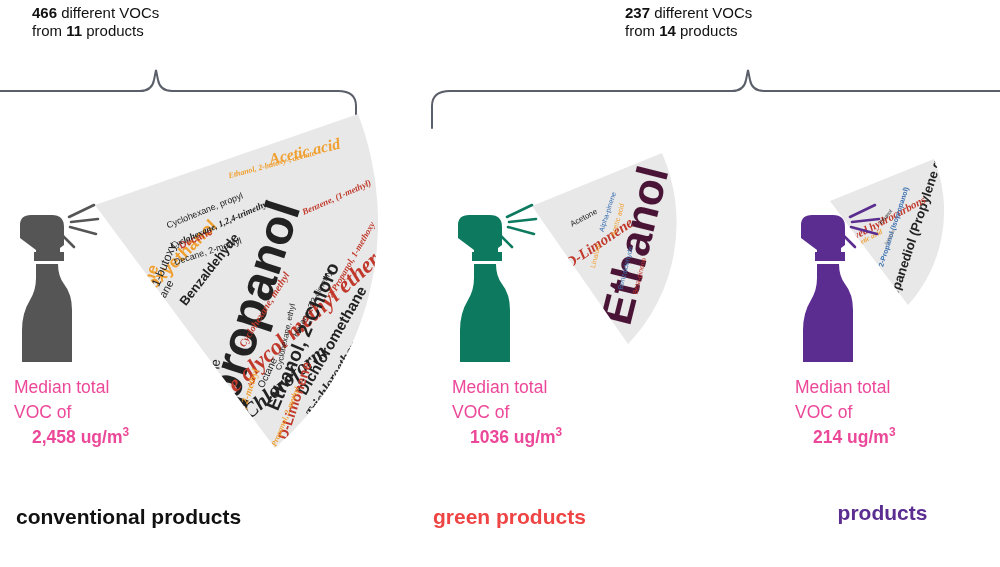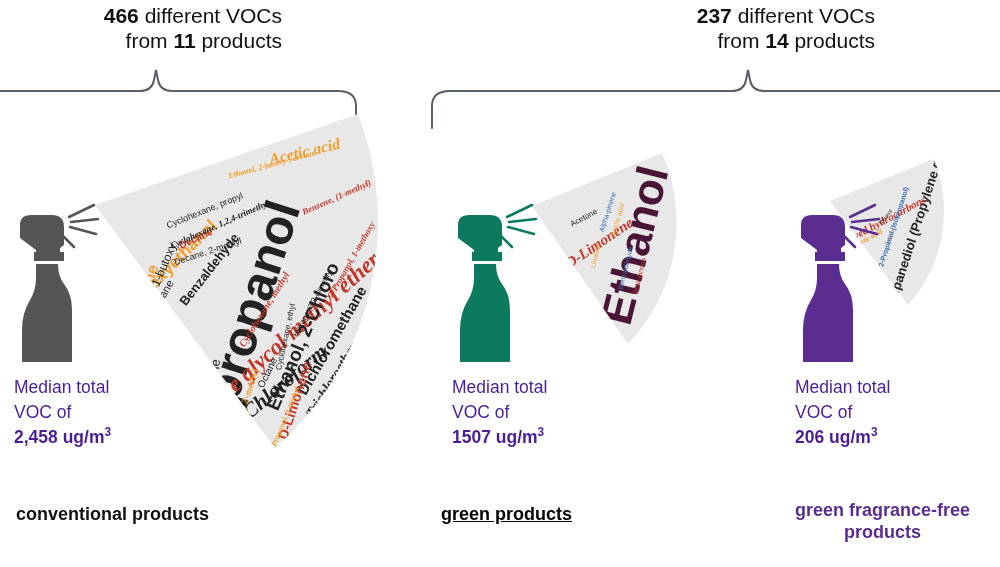--- a/index.html
+++ b/index.html
@@ -6,22 +6,22 @@
   html,body{margin:0;padding:0;background:#ffffff;}
   body{
     width:1000px;height:567px;position:relative;overflow:hidden;
     font-family:"Liberation Sans","DejaVu Sans",sans-serif;
     color:#1a1a1a;
   }
   .stage{position:absolute;inset:0;}
 
   
   .heading{
-    position:absolute;text-align:right;line-height:1.18;
-    font-size:21px;color:#111111;white-space:nowrap;
+    position:absolute;text-align:left;line-height:1.18;
+    font-size:15px;color:#111111;white-space:nowrap;
   }
   .heading b{font-weight:bold;}
   .heading .ln{display:block;}
 
   
   .brace-layer{position:absolute;left:0;top:0;width:1000px;height:140px;}
 
   
   .panel{position:absolute;}
 
@@ -31,29 +31,29 @@
   
   .fan{position:absolute;}
   .cloudword{
     font-family:"Liberation Sans","DejaVu Sans",sans-serif;
     dominant-baseline:middle;
   }
   .cw-serif{font-family:"Liberation Serif","DejaVu Serif",serif;font-style:italic;font-weight:bold;}
 
   
   .median{
-    position:absolute;font-size:17.5px;line-height:1.42;color:#4c1d95;
+    position:absolute;font-size:17.5px;line-height:1.42;color:#ec4899;
     white-space:nowrap;
   }
-  .median .strong{font-weight:bold;}
+  .median .strong{font-weight:bold;margin-left:18px;}
   .median sup{font-size:0.68em;vertical-align:super;line-height:0;}
 
   
   .catlabel{
-    position:absolute;font-size:18px;font-weight:bold;line-height:1.22;
+    position:absolute;font-size:21px;font-weight:bold;line-height:1.22;
     white-space:nowrap;
   }
   .catlabel.center{text-align:center;}
 </style>
 </head>
 <body>
 
 <div class="stage">
 
   <div class="heading" style="left:32px;top:4px;width:250px;">
@@ -174,24 +174,24 @@
         <line x1="48" y1="37" x2="60" y2="49"></line>
       </g>
       <path fill="#0d7a5f" d="M 6,27 L 6,40 L 22,52 L 22,60 L 46,60 L 46,50 L 50,47 L 50,29 Q 50,17 38,17 L 17,17 Q 6,17 6,27 Z"></path>
       <rect x="20" y="54" width="30" height="9" fill="#0d7a5f"></rect>
       <path fill="#0d7a5f" d="M 22,66 L 22,80 Q 22,92 16,102 Q 8,115 8,132 L 8,164 L 58,164 L 58,112 Q 58,96 50,86 Q 44,78 44,66 Z"></path>
     </svg>
 
     <div class="median" style="left:22px;top:375px;">
       <div>Median total</div>
       <div>VOC of</div>
-      <div class="strong"><span>1507 ug/m</span><sup>3</sup></div>
-    </div>
-
-    <div class="catlabel" style="left:11px;top:504px;color:#000000;text-decoration:underline;">
+      <div class="strong"><span>1036 ug/m</span><sup>3</sup></div>
+    </div>
+
+    <div class="catlabel" style="left:3px;top:504px;color:#ef4444;">
       <span>green products</span>
     </div>
   </div>
 
   <div class="panel" style="left:770px;top:0;width:230px;height:567px;">
 
     <svg class="fan" style="left:58px;top:155px;" width="150" height="150" viewBox="0 0 150 150">
       <defs>
         <clipPath id="fanClip3">
           <path d="M 2,46 L 106,4 A 140,140 0 0 1 80,150 Z"></path>
@@ -216,22 +216,21 @@
         <line x1="48" y1="37" x2="60" y2="49"></line>
       </g>
       <path fill="#5b2d90" d="M 6,27 L 6,40 L 22,52 L 22,60 L 46,60 L 46,50 L 50,47 L 50,29 Q 50,17 38,17 L 17,17 Q 6,17 6,27 Z"></path>
       <rect x="20" y="54" width="30" height="9" fill="#5b2d90"></rect>
       <path fill="#5b2d90" d="M 22,66 L 22,80 Q 22,92 16,102 Q 8,115 8,132 L 8,164 L 58,164 L 58,112 Q 58,96 50,86 Q 44,78 44,66 Z"></path>
     </svg>
 
     <div class="median" style="left:25px;top:375px;">
       <div>Median total</div>
       <div>VOC of</div>
-      <div class="strong"><span>206 ug/m</span><sup>3</sup></div>
+      <div class="strong"><span>214 ug/m</span><sup>3</sup></div>
     </div>
 
     <div class="catlabel center" style="left:-5px;top:500px;width:235px;color:#5b2d90;">
-      <div>green fragrance-free</div>
       <div>products</div>
     </div>
   </div>
 
 </div>
 
 </body></html>

